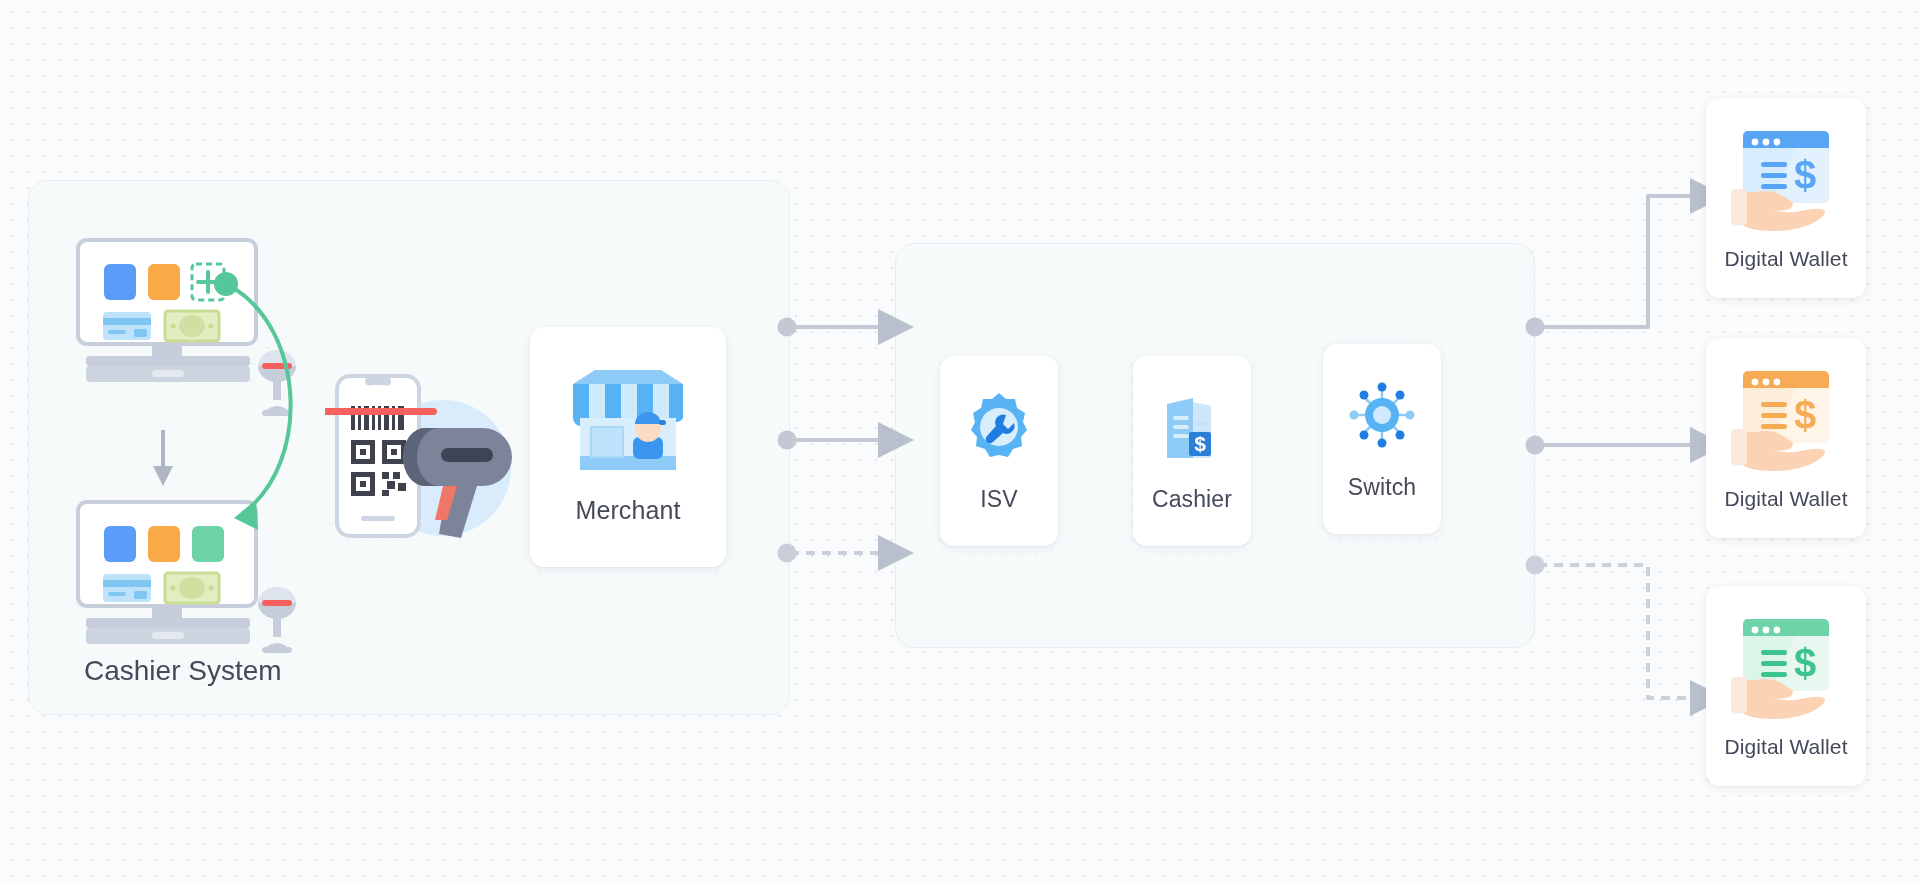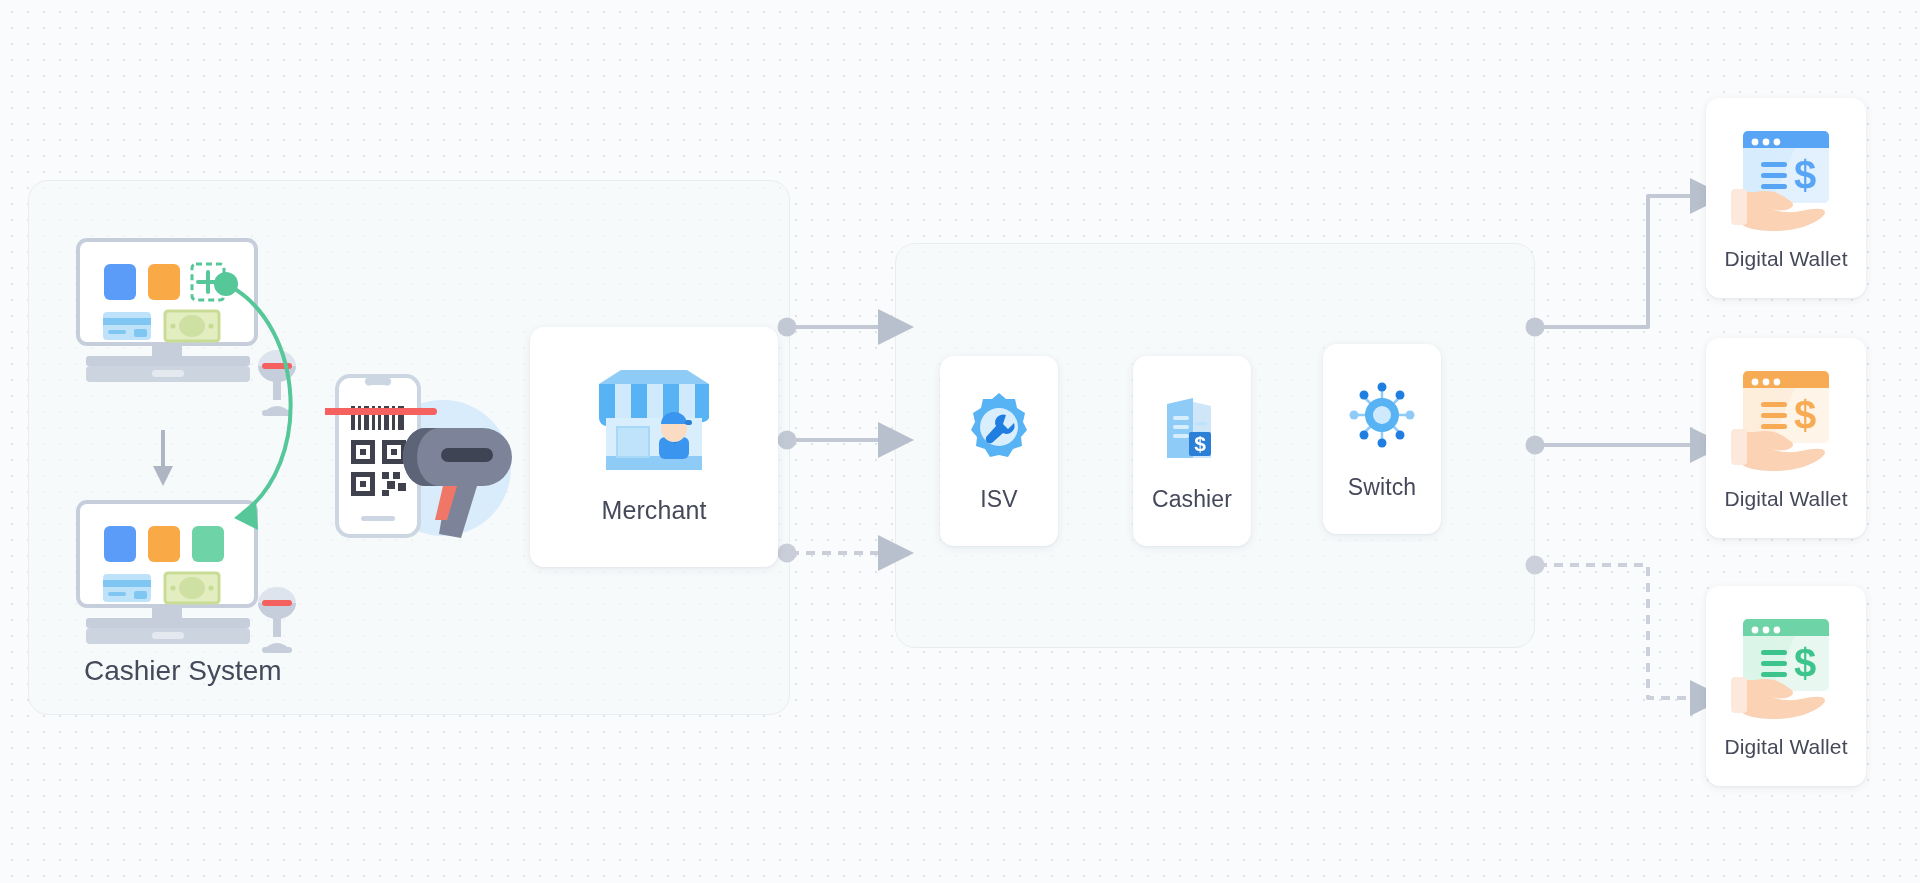--- a/index.html
+++ b/index.html
@@ -52,21 +52,21 @@
 
   
   .svc { width: 118px; height: 190px; }
   .svc .card-label { margin-top: 22px; }
   #svc-isv      { left: 940px;  top: 356px; }
   #svc-acquirer { left: 1133px; top: 356px; }
   #svc-switch   { left: 1323px; top: 344px; }
   .svc-icon { width: 74px; height: 74px; display:block; }
 
   
-  #card-merchant { left: 530px; top: 327px; width: 248px; height: 240px; }
+  #card-merchant { left: 530px; top: 327px; width: 196px; height: 240px; }
   #card-merchant .card-label { margin-top: 18px; font-size: 25px; }
 
   
   .wallet { width: 160px; height: 200px; }
   .wallet .card-label { margin-top: 10px; font-size: 21px; }
   #wallet-1 { left: 1706px; top: 98px;  }
   #wallet-2 { left: 1706px; top: 338px; }
   #wallet-3 { left: 1706px; top: 586px; }
   .wallet-icon { width: 122px; height: 112px; display:block; }
 

